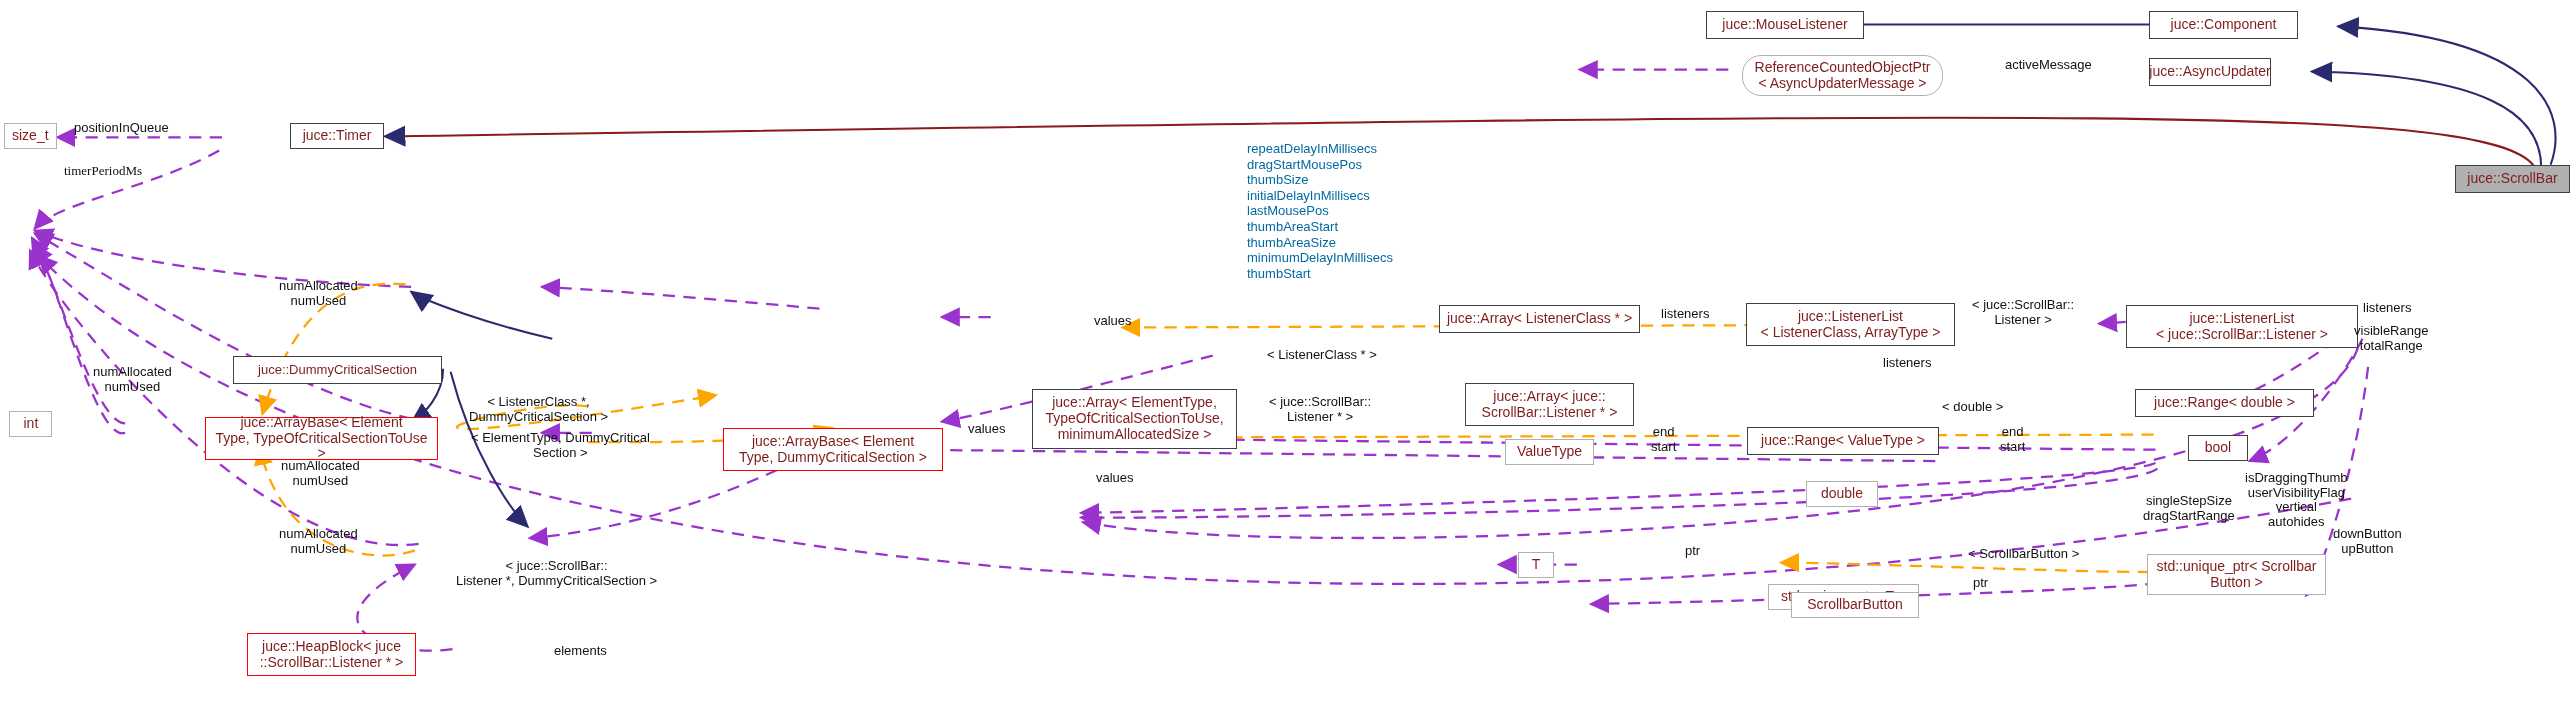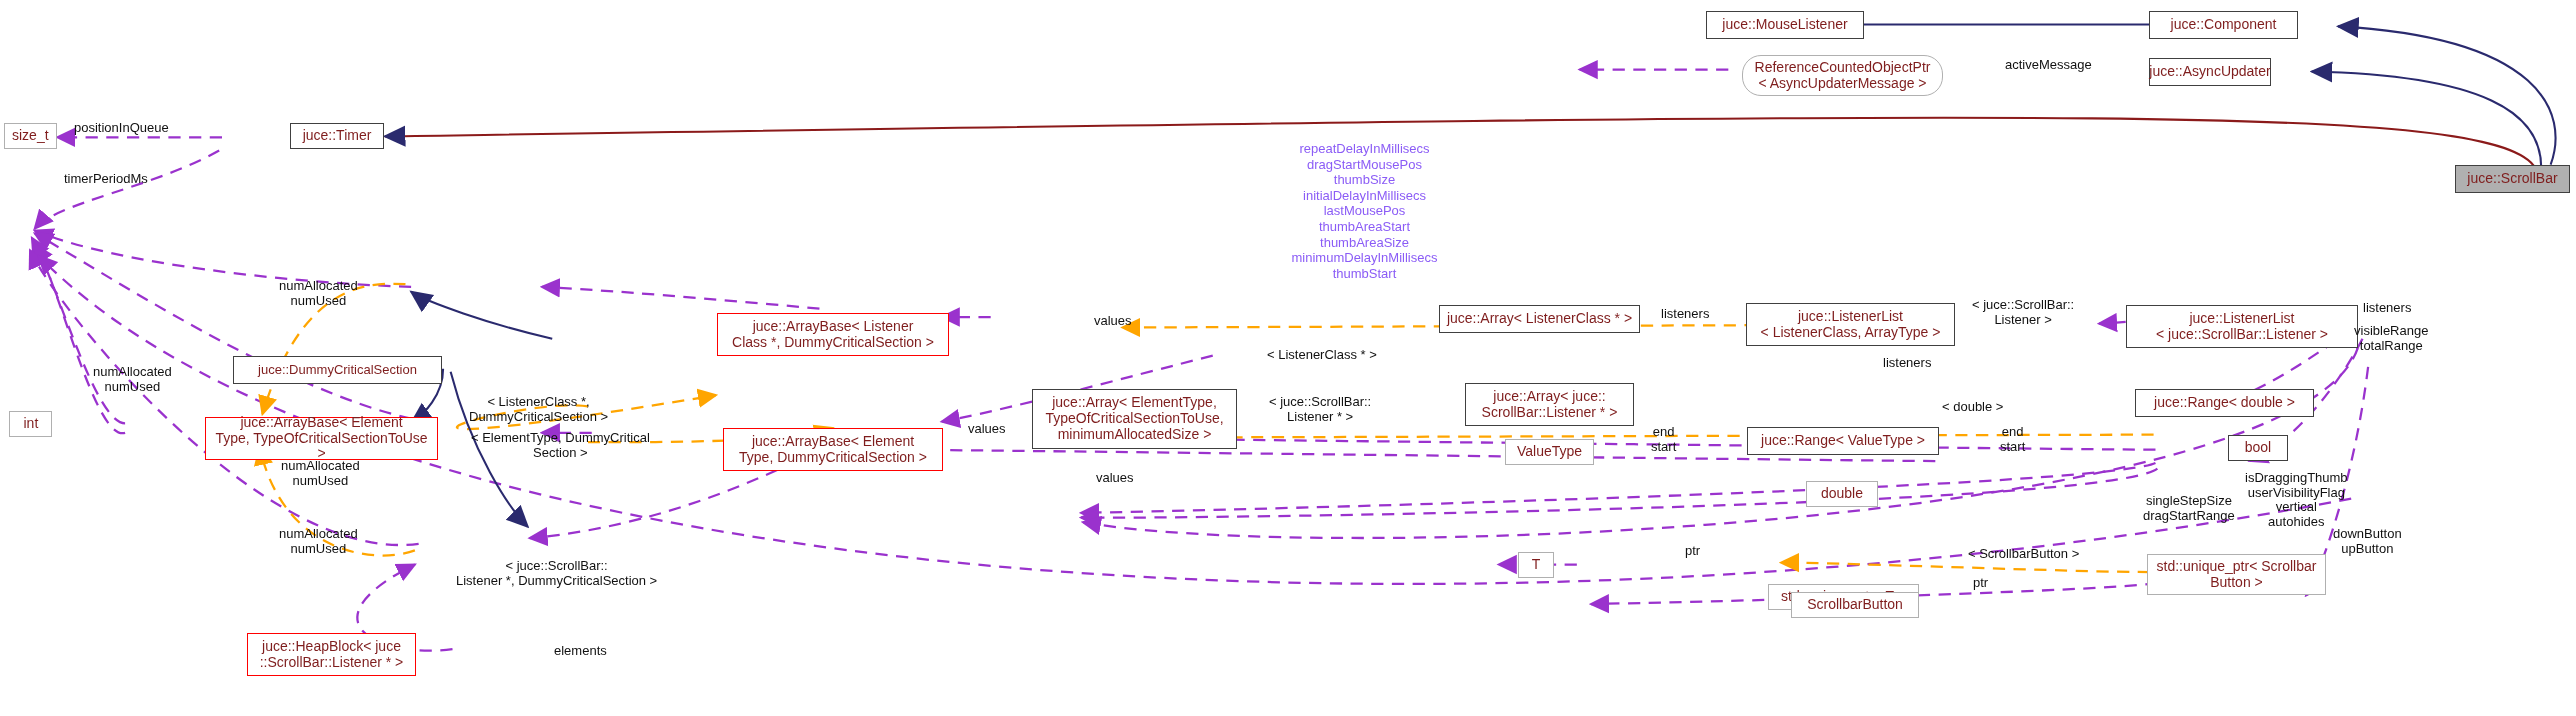--- a/index.html
+++ b/index.html
@@ -14,21 +14,21 @@
   
   .n-solid{border:1.9px solid #404040;}      
   .n-thin {border:0.9px solid #b0b0b0;}      
   .n-red  {border:1.9px solid #ff0000;}      
   .n-cur  {border:1.9px solid #404040;background:#b0b0b0;font-weight:normal;} 
 
   .elabel{position:absolute;font-size:13px;color:#111;text-align:center;
           line-height:1.12;white-space:pre-line;}
   .tlabel{position:absolute;font-size:13px;color:#111;text-align:center;
           line-height:1.12;white-space:pre-line;}
-  .centerfields{position:absolute;font-size:13px;color:#8b5cf6;text-align:center;
+  .centerfields{position:absolute;font-size:13px;color:#0369a1;text-align:left;
                 line-height:1.2;white-space:pre-line;}
 </style>
 </head>
 <body>
 
 <div id="canvas">
 
   <svg id="edges" viewBox="0 0 2736 761" xmlns="http://www.w3.org/2000/svg">
     <defs>
       <marker id="ah-purple" markerWidth="9" markerHeight="9" refX="8" refY="4.5" orient="auto" markerUnits="strokeWidth">
@@ -137,22 +137,20 @@
   </svg>
 
   <div class="node n-thin" style="left:3.8px;top:123px;width:53px;height:26px;">size_t</div>
 
   <div class="node n-solid" style="left:290px;top:123px;width:94px;height:26px;">juce::Timer</div>
 
   <div class="node n-thin" style="left:9.4px;top:411px;width:43px;height:26px;">int</div>
 
   <div class="node n-solid" style="left:233px;top:356px;width:209px;height:28px;font-size:13px;">juce::DummyCriticalSection</div>
 
-  <div class="node n-red" style="left:717px;top:313px;width:232px;height:43px;">juce::ArrayBase&lt; Listener
-Class *, DummyCriticalSection &gt;</div>
 
   <div class="node n-red" style="left:205px;top:417px;width:233px;height:43px;">juce::ArrayBase&lt; Element
 Type, TypeOfCriticalSectionToUse &gt;</div>
 
   <div class="node n-red" style="left:723px;top:428px;width:220px;height:43px;">juce::ArrayBase&lt; Element
 Type, DummyCriticalSection &gt;</div>
 
 
   <div class="node n-red" style="left:247px;top:633px;width:169px;height:43px;">juce::HeapBlock&lt; juce
 ::ScrollBar::Listener * &gt;</div>
@@ -173,21 +171,21 @@
 &lt; juce::ScrollBar::Listener &gt;</div>
 
   <div class="node n-thin" style="left:1505px;top:439px;width:89px;height:26px;">ValueType</div>
 
   <div class="node n-solid" style="left:1747px;top:427px;width:192px;height:28px;">juce::Range&lt; ValueType &gt;</div>
 
   <div class="node n-solid" style="left:2135px;top:389px;width:179px;height:28px;">juce::Range&lt; double &gt;</div>
 
   <div class="node n-thin" style="left:1806px;top:481px;width:72px;height:26px;">double</div>
 
-  <div class="node n-solid" style="left:2188px;top:435px;width:60px;height:26px;margin-left:40px;">bool</div>
+  <div class="node n-solid" style="left:2188px;top:435px;width:60px;height:26px;">bool</div>
 
   <div class="node n-thin" style="left:1518px;top:552px;width:36px;height:26px;">T</div>
 
   <div class="node n-thin" style="left:1768px;top:584px;width:151px;height:26px;">std::unique_ptr&lt; T &gt;</div>
 
   <div class="node n-thin" style="left:1791px;top:592px;width:128px;height:26px;">ScrollbarButton</div>
 
   <div class="node n-thin" style="left:2147px;top:554px;width:179px;height:41px;">std::unique_ptr&lt; Scrollbar
 Button &gt;</div>
 
@@ -197,21 +195,21 @@
 
   <div class="node n-thin" style="left:1742px;top:55px;width:201px;height:41px;border-radius:19px;">ReferenceCountedObjectPtr
 &lt; AsyncUpdaterMessage &gt;</div>
 
   <div class="node n-solid" style="left:2149px;top:58px;width:122px;height:28px;">juce::AsyncUpdater</div>
 
   <div class="node n-cur" style="left:2455px;top:165px;width:115px;height:28px;">juce::ScrollBar</div>
 
   <div class="elabel" style="left:74px;top:121px;">positionInQueue</div>
 
-  <div class="elabel" style="left:64px;top:172px;">timerPeriodMs</div>
+  <div class="elabel" style="left:64px;top:164px;font-family:Liberation Serif, serif;">timerPeriodMs</div>
 
   <div class="elabel" style="left:279px;top:279px;">numAllocated
 numUsed</div>
 
   <div class="elabel" style="left:93px;top:365px;">numAllocated
 numUsed</div>
 
   <div class="elabel" style="left:281px;top:459px;">numAllocated
 numUsed</div>
 

